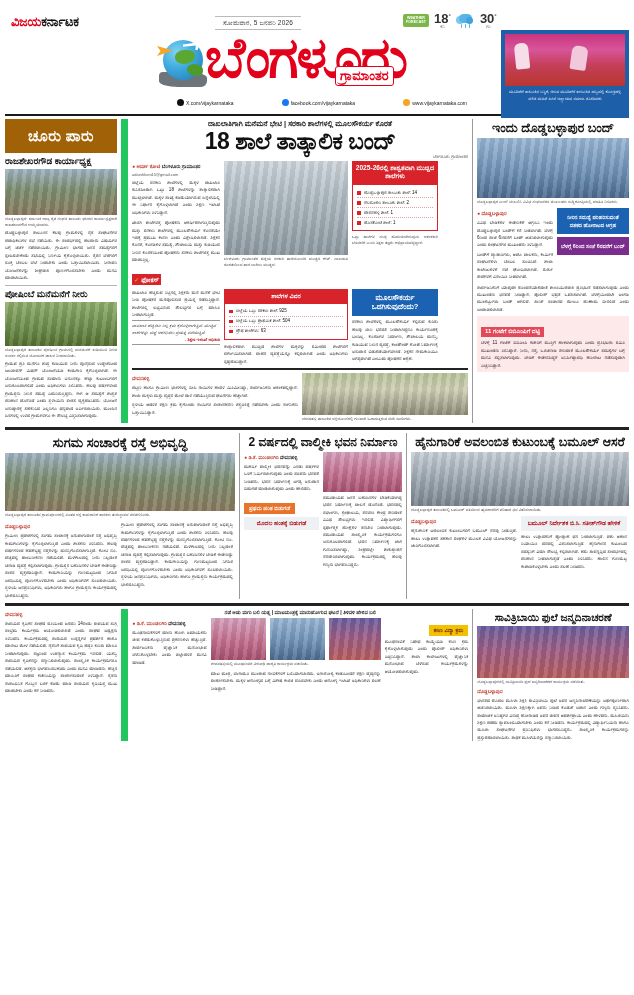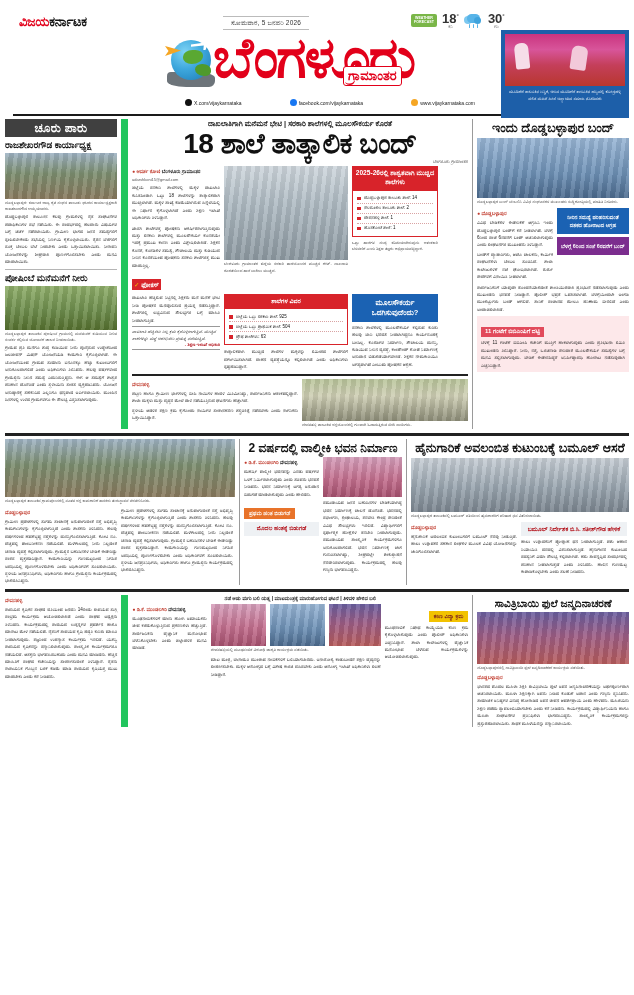--- a/index.html
+++ b/index.html
@@ -6,21 +6,21 @@
   * { box-sizing: border-box; margin: 0; padding: 0; }
   html, body {
     width: 634px; height: 995px;
     background: #fff;
     font-family: "Liberation Sans", "DejaVu Sans", sans-serif;
     overflow: hidden;
   }
   .page { width: 634px; height: 995px; position: relative; background:#fff; padding: 4px 5px 0 5px; }
 
   
-  .masthead { position: relative; height: 112px; border-bottom: 2px solid #1a1a1a; margin-left: 8px; }
+  .masthead { position: relative; height: 112px; border-bottom: 2px solid #1a1a1a; }
   .mh-brandline { position:absolute; left:6px; top:10px; font-size:13px; font-weight:bold; letter-spacing:-.3px; }
   .mh-brandline .vk-red { color:#e2001a; }
   .mh-brandline .vk-blk { color:#111; }
   .mh-date { position:absolute; left:210px; top:12px; font-size:6.5px; color:#333;
              border-top:1px solid #bbb; border-bottom:1px solid #bbb; padding:2px 8px; letter-spacing:.2px;}
   .mh-weather { position:absolute; left:398px; top:8px; display:flex; align-items:center; gap:5px; }
   .wx-badge { width:26px; height:13px; background:#7ab648; border-radius:2px; display:flex;
               align-items:center; justify-content:center; color:#fff; font-size:3.6px; line-height:1.1;
               text-align:center; font-weight:bold; padding:1px;}
   .wx-temp { font-size:13px; font-weight:bold; color:#333; position:relative; line-height:1; }
@@ -68,26 +68,26 @@
       background:#f2c9da; border-radius:6px 6px 2px 2px; transform:rotate(8deg); }
   .mh-cap { color:#fff; font-size:4.4px; line-height:1.5; text-align:center; padding:3px 2px 0 2px; }
 
   
   .cols { display:flex; gap:4px; margin-top:3px; }
   .col { position:relative; }
   .col-l { width:114px; }
   .col-c { width:352px; border-left:7px solid #22c55e; border-right:1px solid #9a9a9a; padding:0 4px; }
   .col-r { width:154px; }
 
-  .banner-purple { background:#404040; color:#fff; text-align:center; font-size:12px; font-weight:bold;
-                   padding:2px 0; letter-spacing:.3px; }
+  .banner-purple { background:#a16207; color:#fff; text-align:center; font-size:15px; font-weight:bold;
+                   padding:8px 0; letter-spacing:.3px; }
   .hl-s { font-size:9px; font-weight:bold; color:#111; line-height:1.25; margin:3px 0 2px 0; }
   .hl-m { font-size:12.5px; font-weight:bold; color:#111; line-height:1.2; margin:2px 0 2px 0; }
   .hl-kicker { font-size:7.4px; font-weight:bold; color:#222; text-align:center; line-height:1.3; }
-  .hl-xl { font-size:28px; font-weight:bold; color:#111; text-align:center; line-height:1.1; letter-spacing:-.5px; }
+  .hl-xl { font-size:23px; font-weight:bold; color:#111; text-align:center; line-height:1.1; letter-spacing:-.5px; }
   .byline { font-size:5px; color:#c0392b; font-weight:bold; margin:2px 0; }
   .byline .loc { color:#111; }
   .body-t { font-size:4.6px; line-height:1.62; color:#1a1a1a; text-align:justify; }
   .cap-t { font-size:4.2px; line-height:1.45; color:#333; text-align:justify; padding:1px 0; }
   .rule { border-top:1px solid #b5b5b5; margin:3px 0; }
   .rule-d { border-top:2px solid #222; margin:3px 0; }
 
   .photo { width:100%; background:#b9b9b9; position:relative; overflow:hidden; }
   .ph-crowd { background:linear-gradient(180deg,#9fb3c4 0%,#7d8f70 45%,#8a7a5e 100%); }
   .ph-green { background:linear-gradient(180deg,#8fae6a 0%,#6f8f4e 55%,#55702f 100%); }
@@ -328,20 +328,21 @@
         <span class="pink-title">11 ಗಂಟೆಗೆ ಬಿಬಿಎಂಪಿಗೆ ದಟ್ಟಿ</span>
         <div class="body-t" style="margin-top:2px">ಬೆಳಗ್ಗೆ 11 ಗಂಟೆಗೆ ಬಿಬಿಎಂಪಿ ಕಚೇರಿಗೆ ಮುತ್ತಿಗೆ ಹಾಕಲಾಗುವುದು ಎಂದು ಪ್ರತಿಭಟನಾ ಸಮಿತಿ ಮುಖಂಡರು ತಿಳಿಸಿದ್ದಾರೆ. ನೀರು, ರಸ್ತೆ, ಒಳಚರಂಡಿ ಸೇರಿದಂತೆ ಮೂಲಸೌಕರ್ಯ ಸಮಸ್ಯೆಗಳ ಬಗ್ಗೆ ಮನವಿ ಸಲ್ಲಿಸಲಾಗುವುದು. ಬೇಡಿಕೆ ಈಡೇರದಿದ್ದರೆ ಅನಿರ್ದಿಷ್ಟಾವಧಿ ಹೋರಾಟ ನಡೆಸುವುದಾಗಿ ಎಚ್ಚರಿಸಿದ್ದಾರೆ.</div>
       </div>
     </div>
   </div>
 
   <div class="sec-rule"></div>
   <div class="cols">
 
     <div class="col" style="width:230px">
+      <div class="hl-m" style="text-align:center;font-size:13px">ಸುಗಮ ಸಂಚಾರಕ್ಕೆ ರಸ್ತೆ ಅಭಿವೃದ್ಧಿ</div>
       <div class="photo ph-crowd ph-o" style="height:58px"></div>
       <div class="cap-t">ದೊಡ್ಡಬಳ್ಳಾಪುರ ತಾಲೂಕಿನ ಗ್ರಾಮವೊಂದರಲ್ಲಿ ನೂತನ ರಸ್ತೆ ಕಾಮಗಾರಿಗೆ ಶಾಸಕರು ಶಂಕುಸ್ಥಾಪನೆ ನೆರವೇರಿಸಿದರು.</div>
       <div class="two" style="margin-top:2px">
         <div style="width:112px">
           <div class="byline">ದೊಡ್ಡಬಳ್ಳಾಪುರ</div>
           <div class="body-t">ಗ್ರಾಮೀಣ ಪ್ರದೇಶಗಳಲ್ಲಿ ಸುಗಮ ಸಂಚಾರಕ್ಕೆ ಅನುವಾಗುವಂತೆ ರಸ್ತೆ ಅಭಿವೃದ್ಧಿ ಕಾಮಗಾರಿಗಳನ್ನು ಕೈಗೊಳ್ಳಲಾಗುತ್ತಿದೆ ಎಂದು ಶಾಸಕರು ತಿಳಿಸಿದರು. ಹಲವು ವರ್ಷಗಳಿಂದ ಹದಗೆಟ್ಟಿದ್ದ ರಸ್ತೆಗಳನ್ನು ದುರಸ್ತಿಗೊಳಿಸಲಾಗುತ್ತಿದೆ. ಕೋಟಿ ರೂ. ವೆಚ್ಚದಲ್ಲಿ ಡಾಂಬರೀಕರಣ ನಡೆಯಲಿದೆ. ಮಳೆಗಾಲದಲ್ಲಿ ನೀರು ನಿಲ್ಲದಂತೆ ಚರಂಡಿ ವ್ಯವಸ್ಥೆ ಕಲ್ಪಿಸಲಾಗುವುದು. ಗ್ರಾಮಸ್ಥರ ಬಹುದಿನಗಳ ಬೇಡಿಕೆ ಈಡೇರಿದ್ದು ಸಂತಸ ವ್ಯಕ್ತಪಡಿಸಿದ್ದಾರೆ. ಕಾಮಗಾರಿಯನ್ನು ಗುಣಮಟ್ಟದಿಂದ ನಿಗದಿತ ಅವಧಿಯಲ್ಲಿ ಪೂರ್ಣಗೊಳಿಸಬೇಕು ಎಂದು ಅಧಿಕಾರಿಗಳಿಗೆ ಸೂಚಿಸಲಾಯಿತು. ಸ್ಥಳೀಯ ಜನಪ್ರತಿನಿಧಿಗಳು, ಅಧಿಕಾರಿಗಳು ಹಾಗೂ ಗ್ರಾಮಸ್ಥರು ಕಾರ್ಯಕ್ರಮದಲ್ಲಿ ಭಾಗವಹಿಸಿದ್ದರು.</div>
         </div>
         <div style="width:112px">
           <div class="body-t">ಗ್ರಾಮೀಣ ಪ್ರದೇಶಗಳಲ್ಲಿ ಸುಗಮ ಸಂಚಾರಕ್ಕೆ ಅನುವಾಗುವಂತೆ ರಸ್ತೆ ಅಭಿವೃದ್ಧಿ ಕಾಮಗಾರಿಗಳನ್ನು ಕೈಗೊಳ್ಳಲಾಗುತ್ತಿದೆ ಎಂದು ಶಾಸಕರು ತಿಳಿಸಿದರು. ಹಲವು ವರ್ಷಗಳಿಂದ ಹದಗೆಟ್ಟಿದ್ದ ರಸ್ತೆಗಳನ್ನು ದುರಸ್ತಿಗೊಳಿಸಲಾಗುತ್ತಿದೆ. ಕೋಟಿ ರೂ. ವೆಚ್ಚದಲ್ಲಿ ಡಾಂಬರೀಕರಣ ನಡೆಯಲಿದೆ. ಮಳೆಗಾಲದಲ್ಲಿ ನೀರು ನಿಲ್ಲದಂತೆ ಚರಂಡಿ ವ್ಯವಸ್ಥೆ ಕಲ್ಪಿಸಲಾಗುವುದು. ಗ್ರಾಮಸ್ಥರ ಬಹುದಿನಗಳ ಬೇಡಿಕೆ ಈಡೇರಿದ್ದು ಸಂತಸ ವ್ಯಕ್ತಪಡಿಸಿದ್ದಾರೆ. ಕಾಮಗಾರಿಯನ್ನು ಗುಣಮಟ್ಟದಿಂದ ನಿಗದಿತ ಅವಧಿಯಲ್ಲಿ ಪೂರ್ಣಗೊಳಿಸಬೇಕು ಎಂದು ಅಧಿಕಾರಿಗಳಿಗೆ ಸೂಚಿಸಲಾಯಿತು. ಸ್ಥಳೀಯ ಜನಪ್ರತಿನಿಧಿಗಳು, ಅಧಿಕಾರಿಗಳು ಹಾಗೂ ಗ್ರಾಮಸ್ಥರು ಕಾರ್ಯಕ್ರಮದಲ್ಲಿ ಭಾಗವಹಿಸಿದ್ದರು.</div>
         </div>

